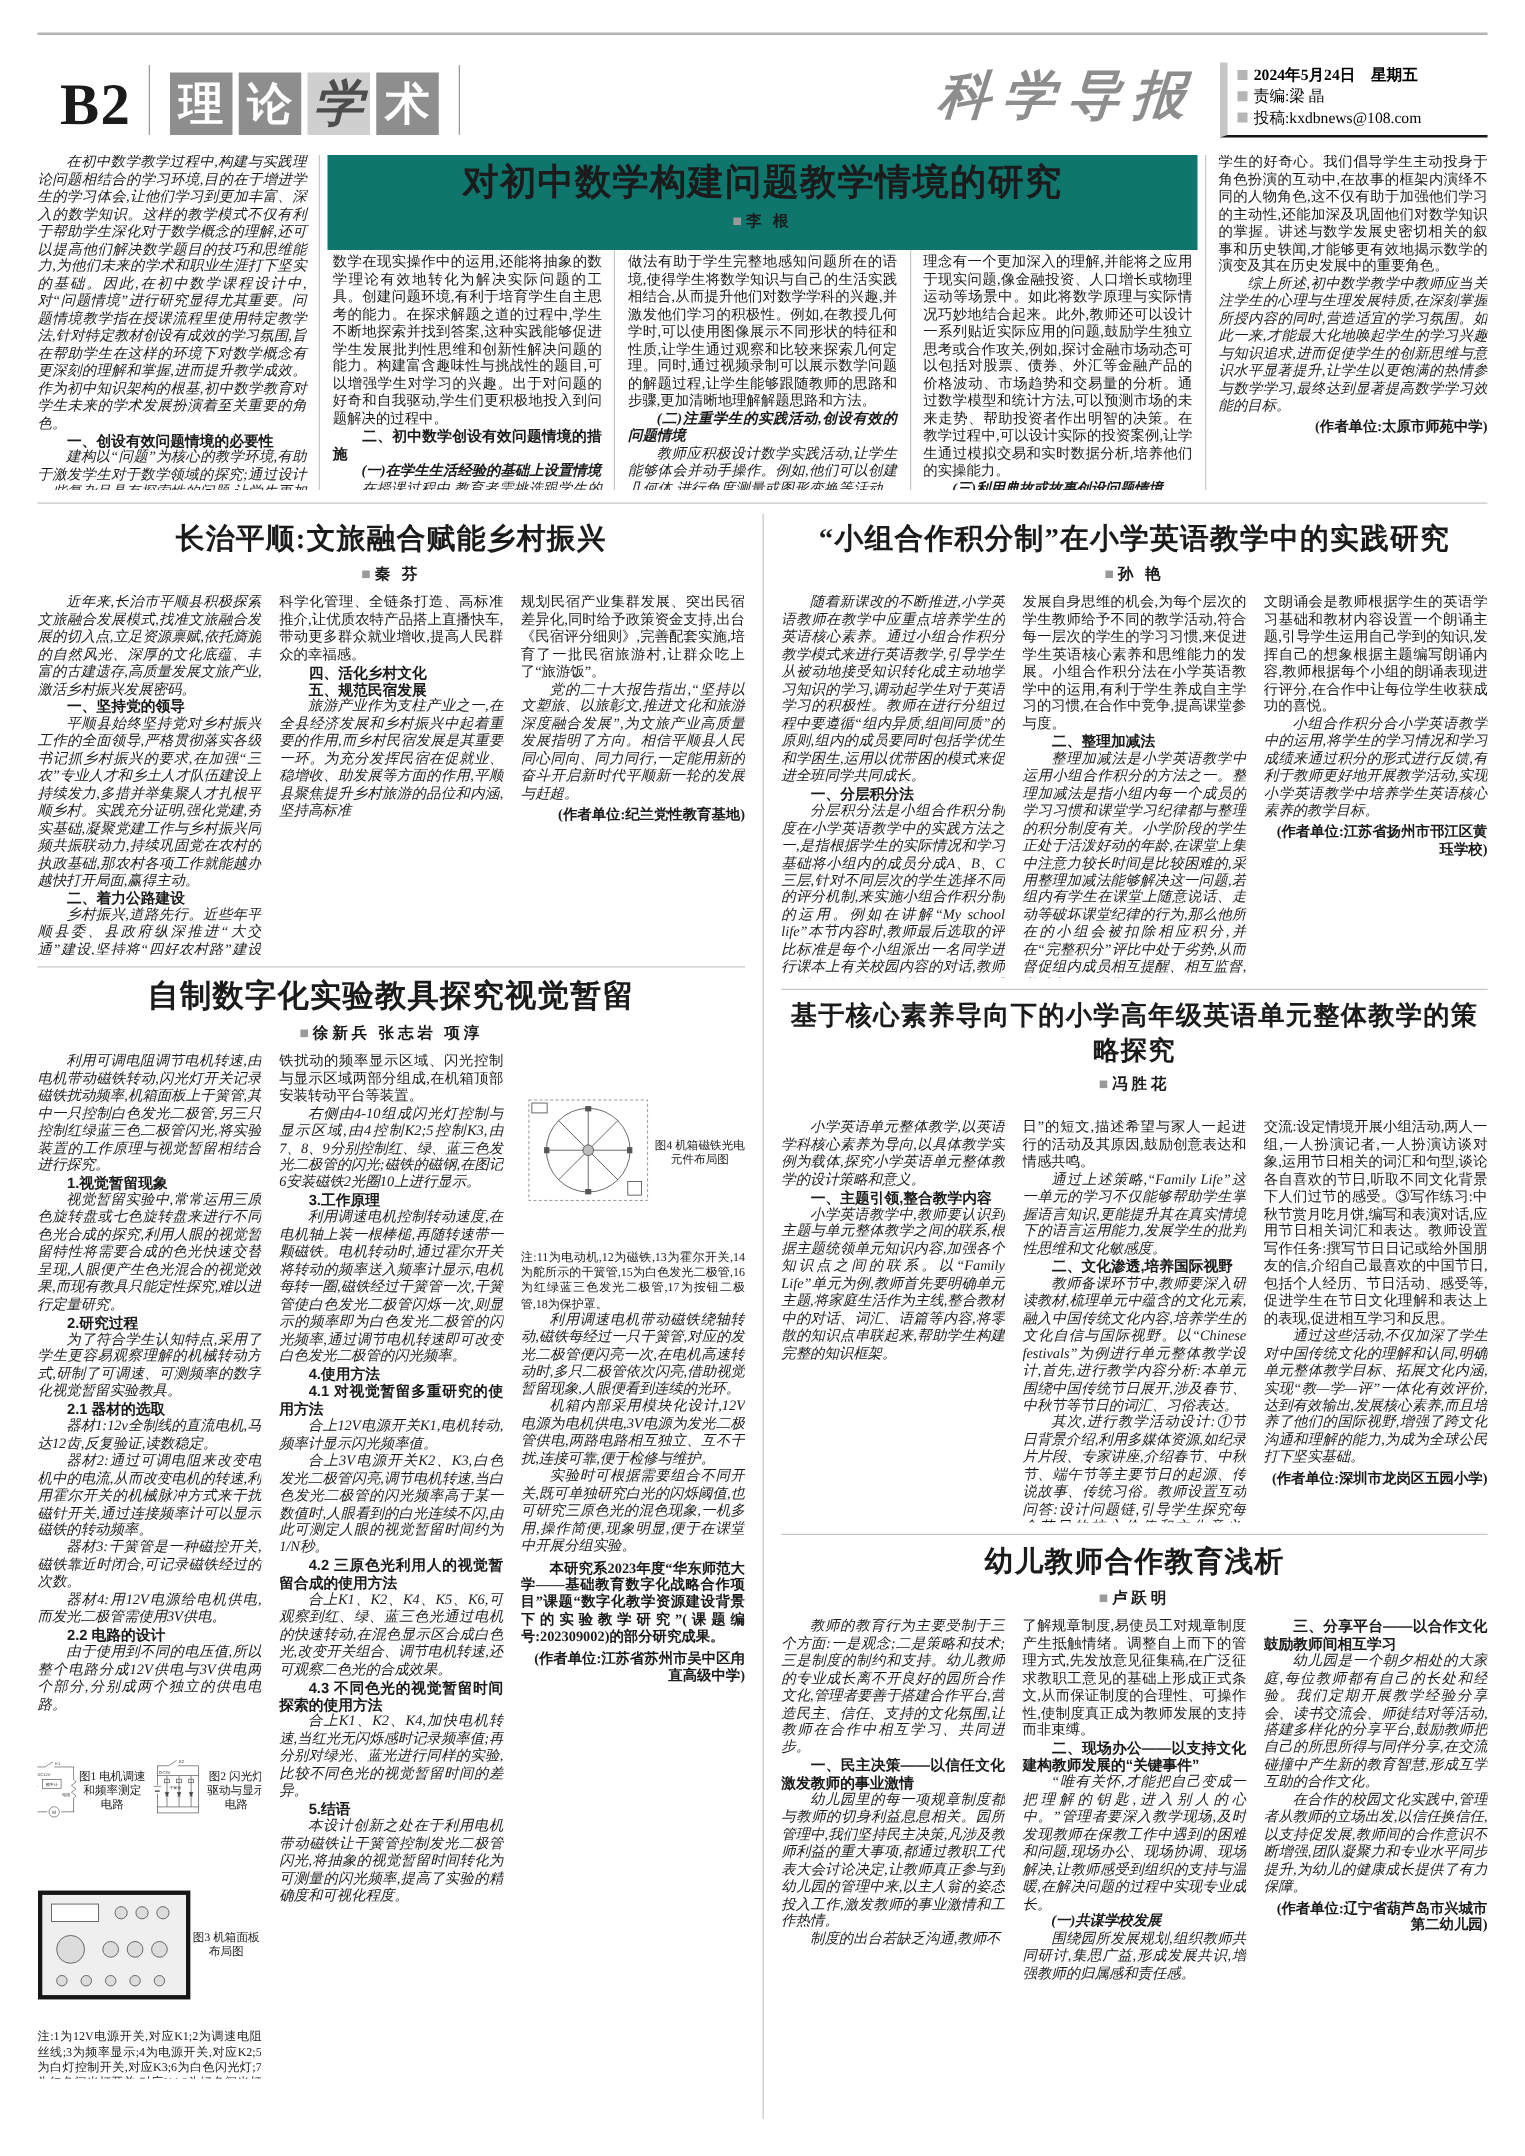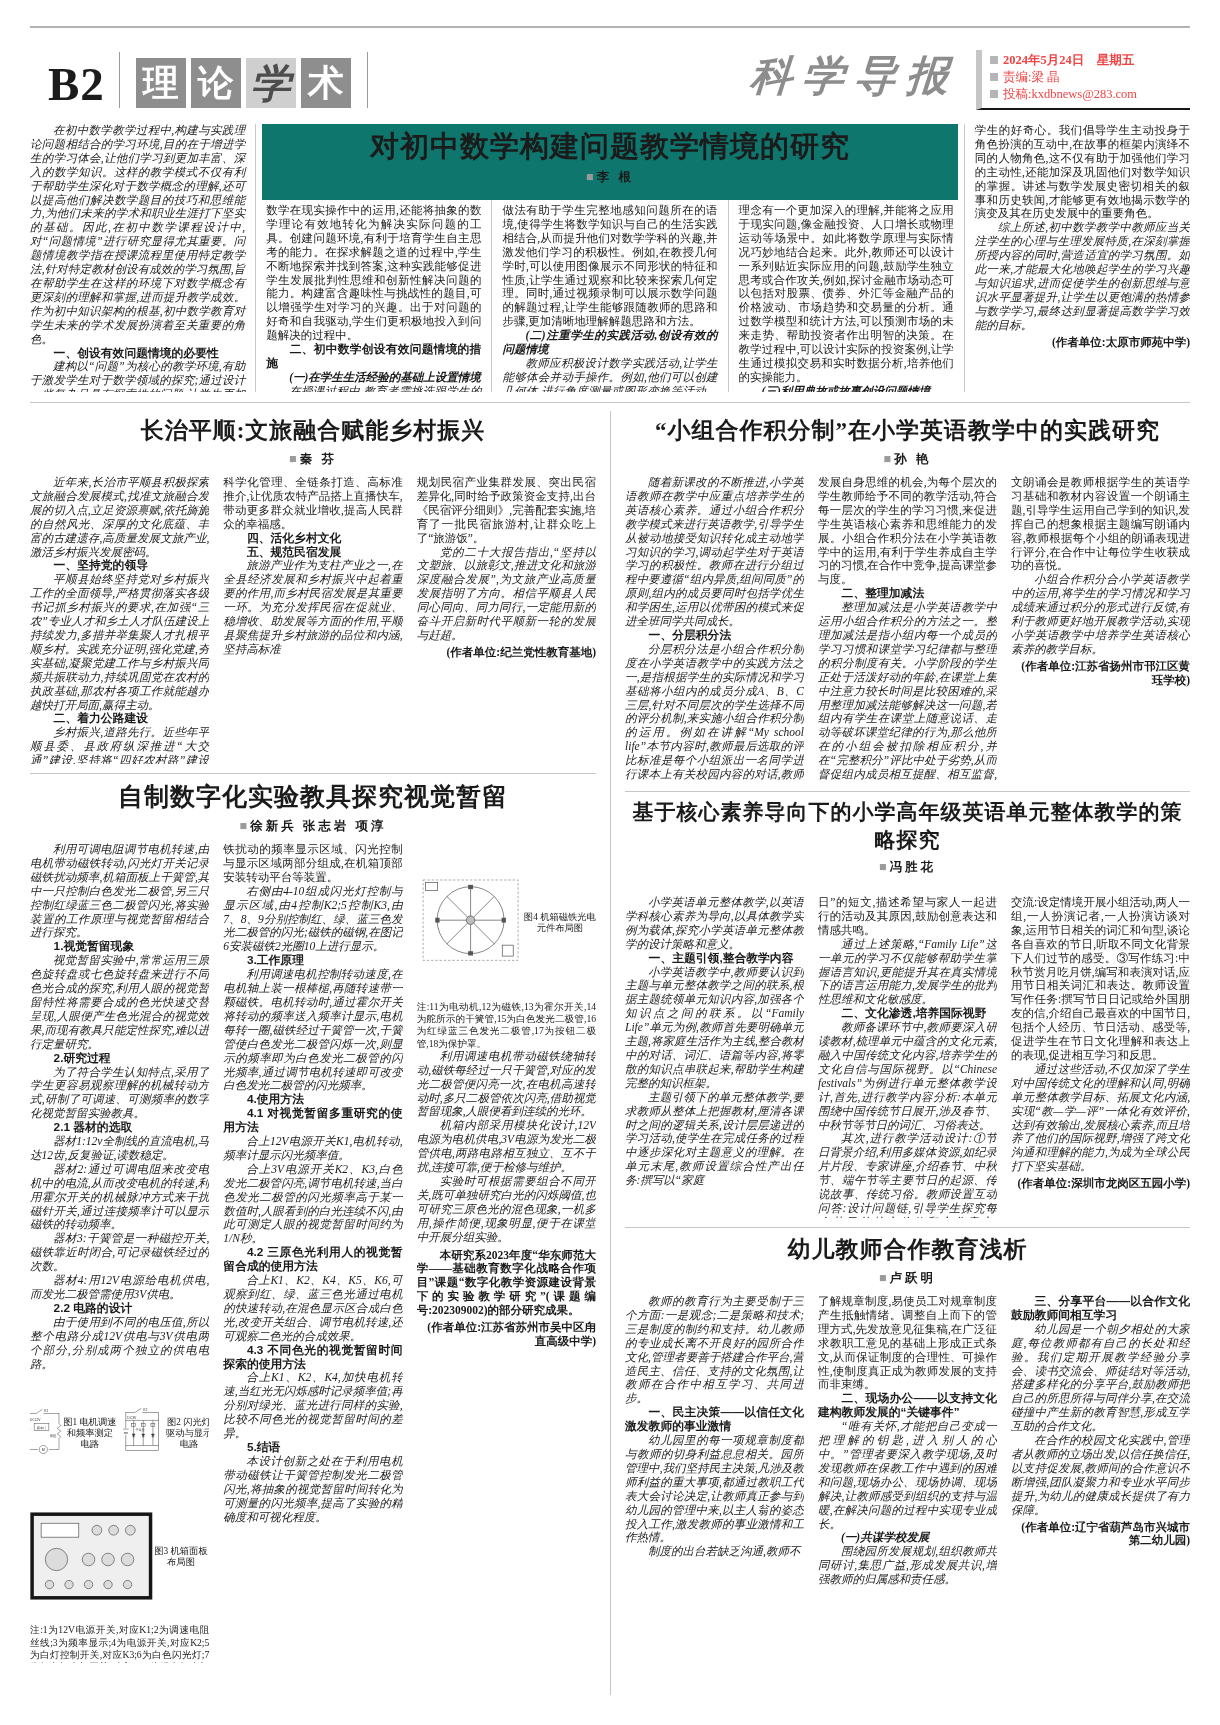--- a/index.html
+++ b/index.html
@@ -15,21 +15,21 @@
   .vr{width:1px;background:#9a9a9a;height:56px;margin-bottom:4px;}
   .logo{display:flex;gap:5px;margin:0 16px 4px 16px;align-items:flex-end;}
   .blk{width:50px;height:50px;background:#8e8e8e;color:#fff;text-align:center;
        font-family:"Liberation Sans",sans-serif;font-weight:bold;font-size:36px;line-height:50px;}
   .blk.script{background:#cfcfcf;color:#4d4d4d;font-family:"DejaVu Serif",serif;
        font-style:italic;font-size:40px;}
   .masthead{margin-left:auto;font-family:"DejaVu Serif",serif;font-style:italic;font-weight:bold;
        font-size:42px;color:#8d8d8d;letter-spacing:10px;padding:0 18px 8px 0;transform:skewX(-4deg);}
   .pubinfo{width:200px;border-left:6px solid #c6c6c6;border-bottom:2px solid #161616;
        padding:2px 0 5px 8px;margin-bottom:2px;}
-  .publine{font-size:12.5px;line-height:17px;display:flex;gap:5px;color:#ef4444;}
+  .publine{font-size:12.5px;line-height:17px;display:flex;gap:5px;color:#000000;}
   .publine.b{font-weight:bold;}
   .sq{width:8px;height:8px;background:#b5b5b5;margin-top:4px;flex:none;}
   
   p{margin:0;font-size:11.5px;line-height:13.9px;text-align:justify;}
   .p-body{text-indent:2em;font-style:italic;}
   .p-cont{text-indent:0;}
   .p-sub{text-indent:2em;font-weight:bold;font-family:"Liberation Sans",sans-serif;font-size:11.8px;}
   .p-kai{text-indent:2em;font-weight:bold;font-style:oblique;}
   .p-author{font-weight:bold;text-align:right;text-indent:0;margin-top:3px;}
   .p-note{font-size:9.6px;line-height:12.2px;text-indent:0;}
@@ -92,21 +92,21 @@
         <div class="publine b">
           <span class="sq"></span>
           <span>2024年5月24日　星期五</span>
         </div>
         <div class="publine">
           <span class="sq"></span>
           <span>责编:梁 晶</span>
         </div>
         <div class="publine">
           <span class="sq"></span>
-          <span>投稿:kxdbnews@283.com</span>
+          <span>投稿:kxdbnews@108.com</span>
         </div>
       </div>
     </div>
   </header>
 
   <section class="main-art">
     <div class="main-head">
       <h1 class="t-main">对初中数学构建问题教学情境的研究</h1>
       <div class="byline">李 根</div>
     </div>
@@ -346,21 +346,20 @@
       </section>
       <div class="sep"></div>
       <section>
         <h2 class="t2 small">基于核心素养导向下的小学高年级英语单元整体教学的策略探究</h2>
         <div class="byline">冯胜花</div>
         <div class="cols cols-3 cols-danyuan">
             <div class="tcol">
               <p class="p-body">小学英语单元整体教学,以英语学科核心素养为导向,以具体教学实例为载体,探究小学英语单元整体教学的设计策略和意义。</p>
               <p class="p-sub">一、主题引领,整合教学内容</p>
               <p class="p-body">小学英语教学中,教师要认识到主题与单元整体教学之间的联系,根据主题统领单元知识内容,加强各个知识点之间的联系。以“Family Life”单元为例,教师首先要明确单元主题,将家庭生活作为主线,整合教材中的对话、词汇、语篇等内容,将零散的知识点串联起来,帮助学生构建完整的知识框架。</p>
-              <p class="p-body">主题引领下的单元整体教学,要求教师从整体上把握教材,厘清各课时之间的逻辑关系,设计层层递进的学习活动,使学生在完成任务的过程中逐步深化对主题意义的理解。在单元末尾,教师设置综合性产出任务:撰写以“家庭</p>
             </div>
             <div class="tcol">
               <p class="p-cont">日”的短文,描述希望与家人一起进行的活动及其原因,鼓励创意表达和情感共鸣。</p>
               <p class="p-body">通过上述策略,“Family Life”这一单元的学习不仅能够帮助学生掌握语言知识,更能提升其在真实情境下的语言运用能力,发展学生的批判性思维和文化敏感度。</p>
               <p class="p-sub">二、文化渗透,培养国际视野</p>
               <p class="p-body">教师备课环节中,教师要深入研读教材,梳理单元中蕴含的文化元素,融入中国传统文化内容,培养学生的文化自信与国际视野。以“Chinese festivals”为例进行单元整体教学设计,首先,进行教学内容分析:本单元围绕中国传统节日展开,涉及春节、中秋节等节日的词汇、习俗表达。</p>
               <p class="p-body">其次,进行教学活动设计:①节日背景介绍,利用多媒体资源,如纪录片片段、专家讲座,介绍春节、中秋节、端午节等主要节日的起源、传说故事、传统习俗。教师设置互动问答:设计问题链,引导学生探究每个节日的核心价值和文化意义,如“春节为什么要放鞭炮?”“中秋节月饼的寓意是什么?”②语言</p>
             </div>
             <div class="tcol">
               <p class="p-cont">交流:设定情境开展小组活动,两人一组,一人扮演记者,一人扮演访谈对象,运用节日相关的词汇和句型,谈论各自喜欢的节日,听取不同文化背景下人们过节的感受。③写作练习:中秋节赏月吃月饼,编写和表演对话,应用节日相关词汇和表达。教师设置写作任务:撰写节日日记或给外国朋友的信,介绍自己最喜欢的中国节日,包括个人经历、节日活动、感受等,促进学生在节日文化理解和表达上的表现,促进相互学习和反思。</p>

